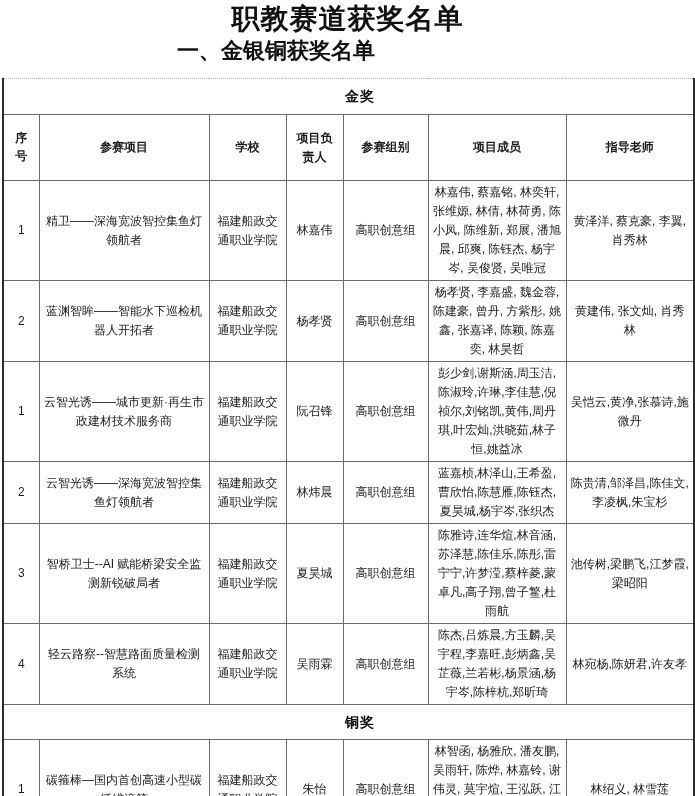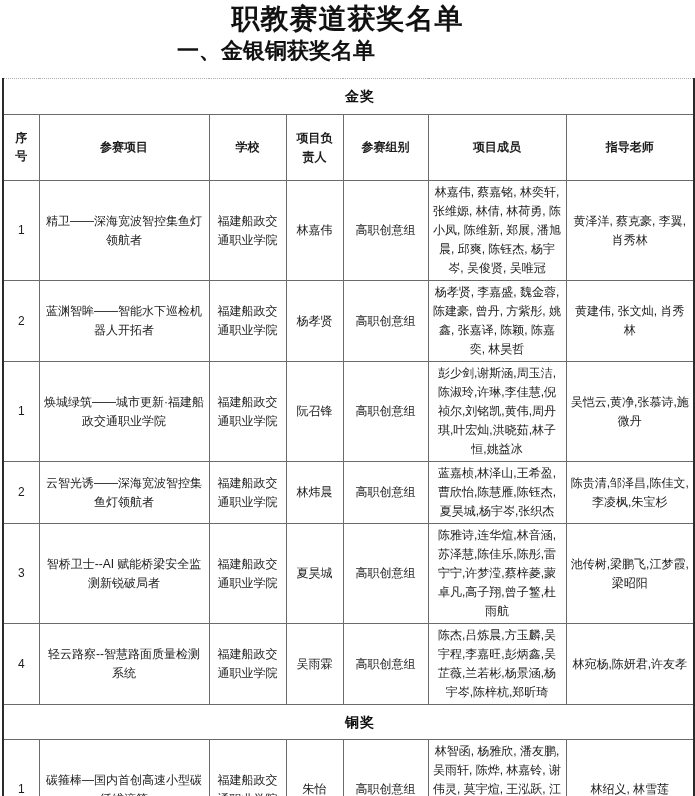--- a/index.html
+++ b/index.html
@@ -86,21 +86,21 @@
       <td class="c-school">福建船政交通职业学院</td>
       <td class="c-leader">杨孝贤</td>
       <td class="c-group">高职创意组</td>
       <td class="c-members">杨孝贤, 李嘉盛, 魏金蓉, 陈建豪, 曾丹, 方紫彤, 姚鑫, 张嘉译, 陈颖, 陈嘉奕, 林昊哲</td>
       <td class="c-teachers">黄建伟, 张文灿, 肖秀林</td>
     </tr>
 
 
     <tr class="h80">
       <td class="c-no">1</td>
-      <td class="c-project">焕城绿筑——城市更新·福建船政交通职业学院</td>
+      <td class="c-project">云智光诱——城市更新·再生市政建材技术服务商</td>
       <td class="c-school">福建船政交通职业学院</td>
       <td class="c-leader">阮召锋</td>
       <td class="c-group">高职创意组</td>
       <td class="c-members">彭少剑,谢斯涵,周玉洁,陈淑玲,许琳,李佳慧,倪祯尔,刘铭凯,黄伟,周丹琪,叶宏灿,洪晓茹,林子恒,姚益冰</td>
       <td class="c-teachers">吴恺云,黄净,张慕诗,施微丹</td>
     </tr>
 
     <tr class="h59">
       <td class="c-no">2</td>
       <td class="c-project">云智光诱——深海宽波智控集鱼灯领航者</td>

